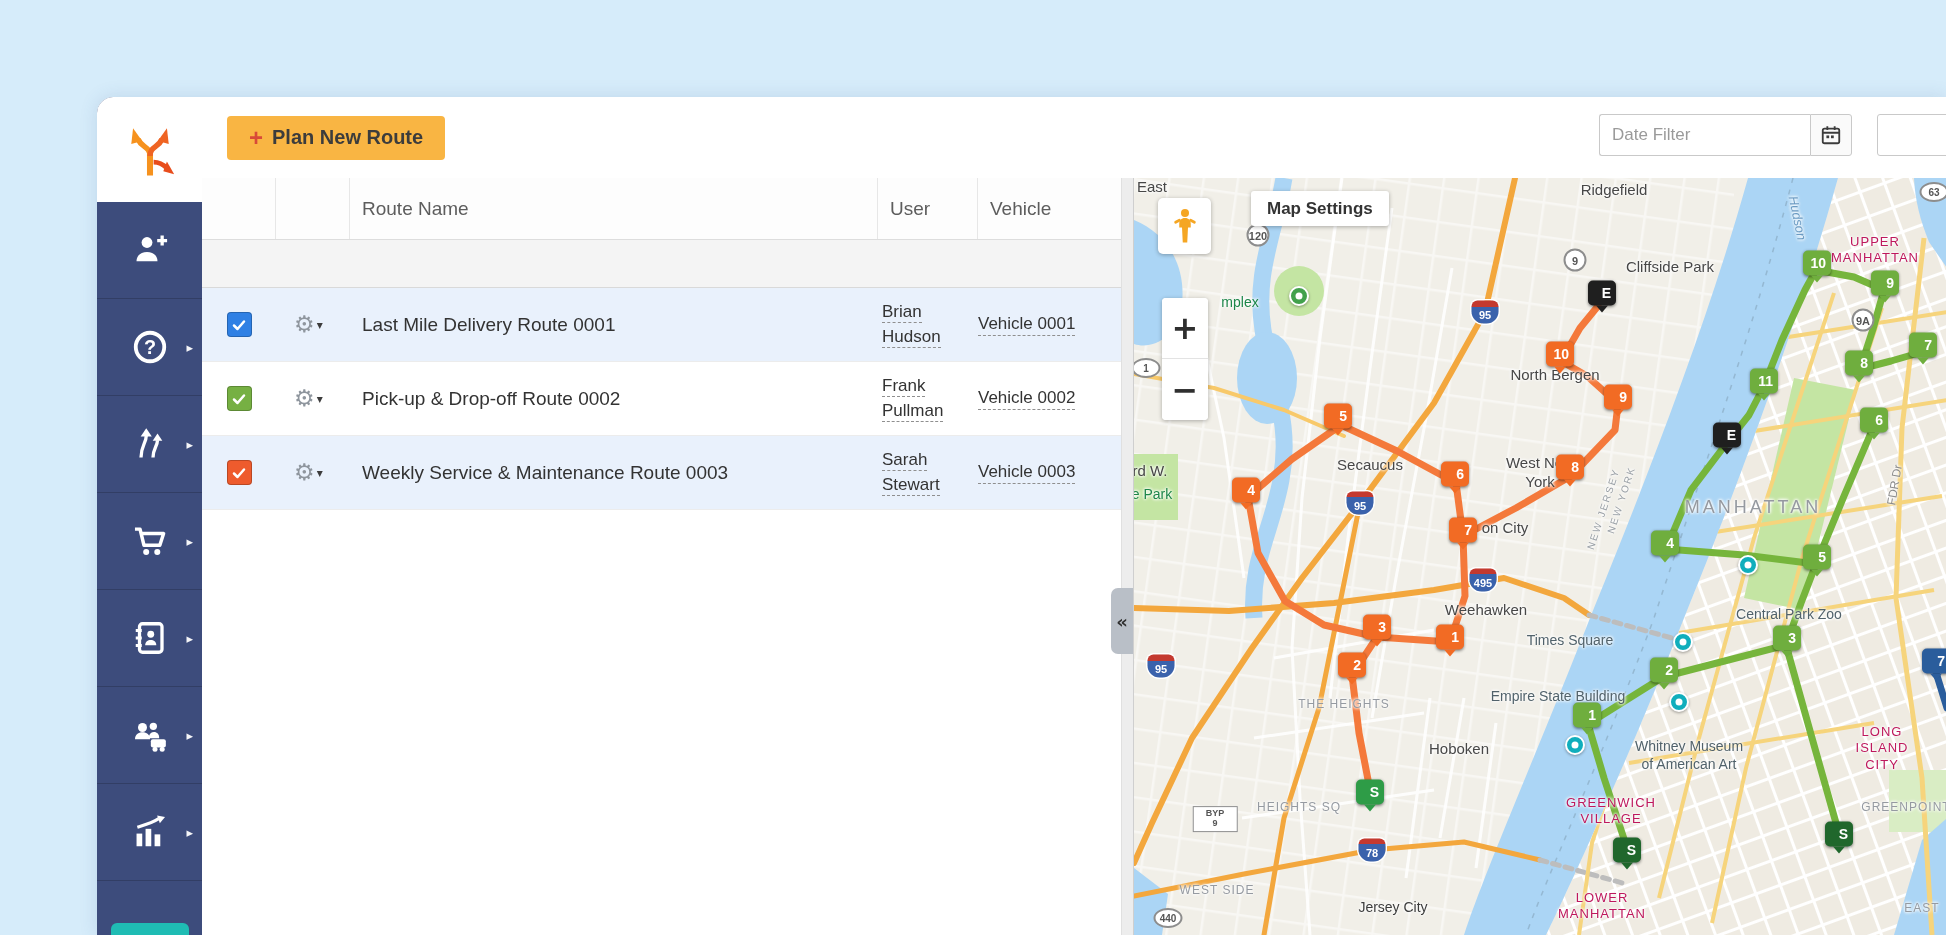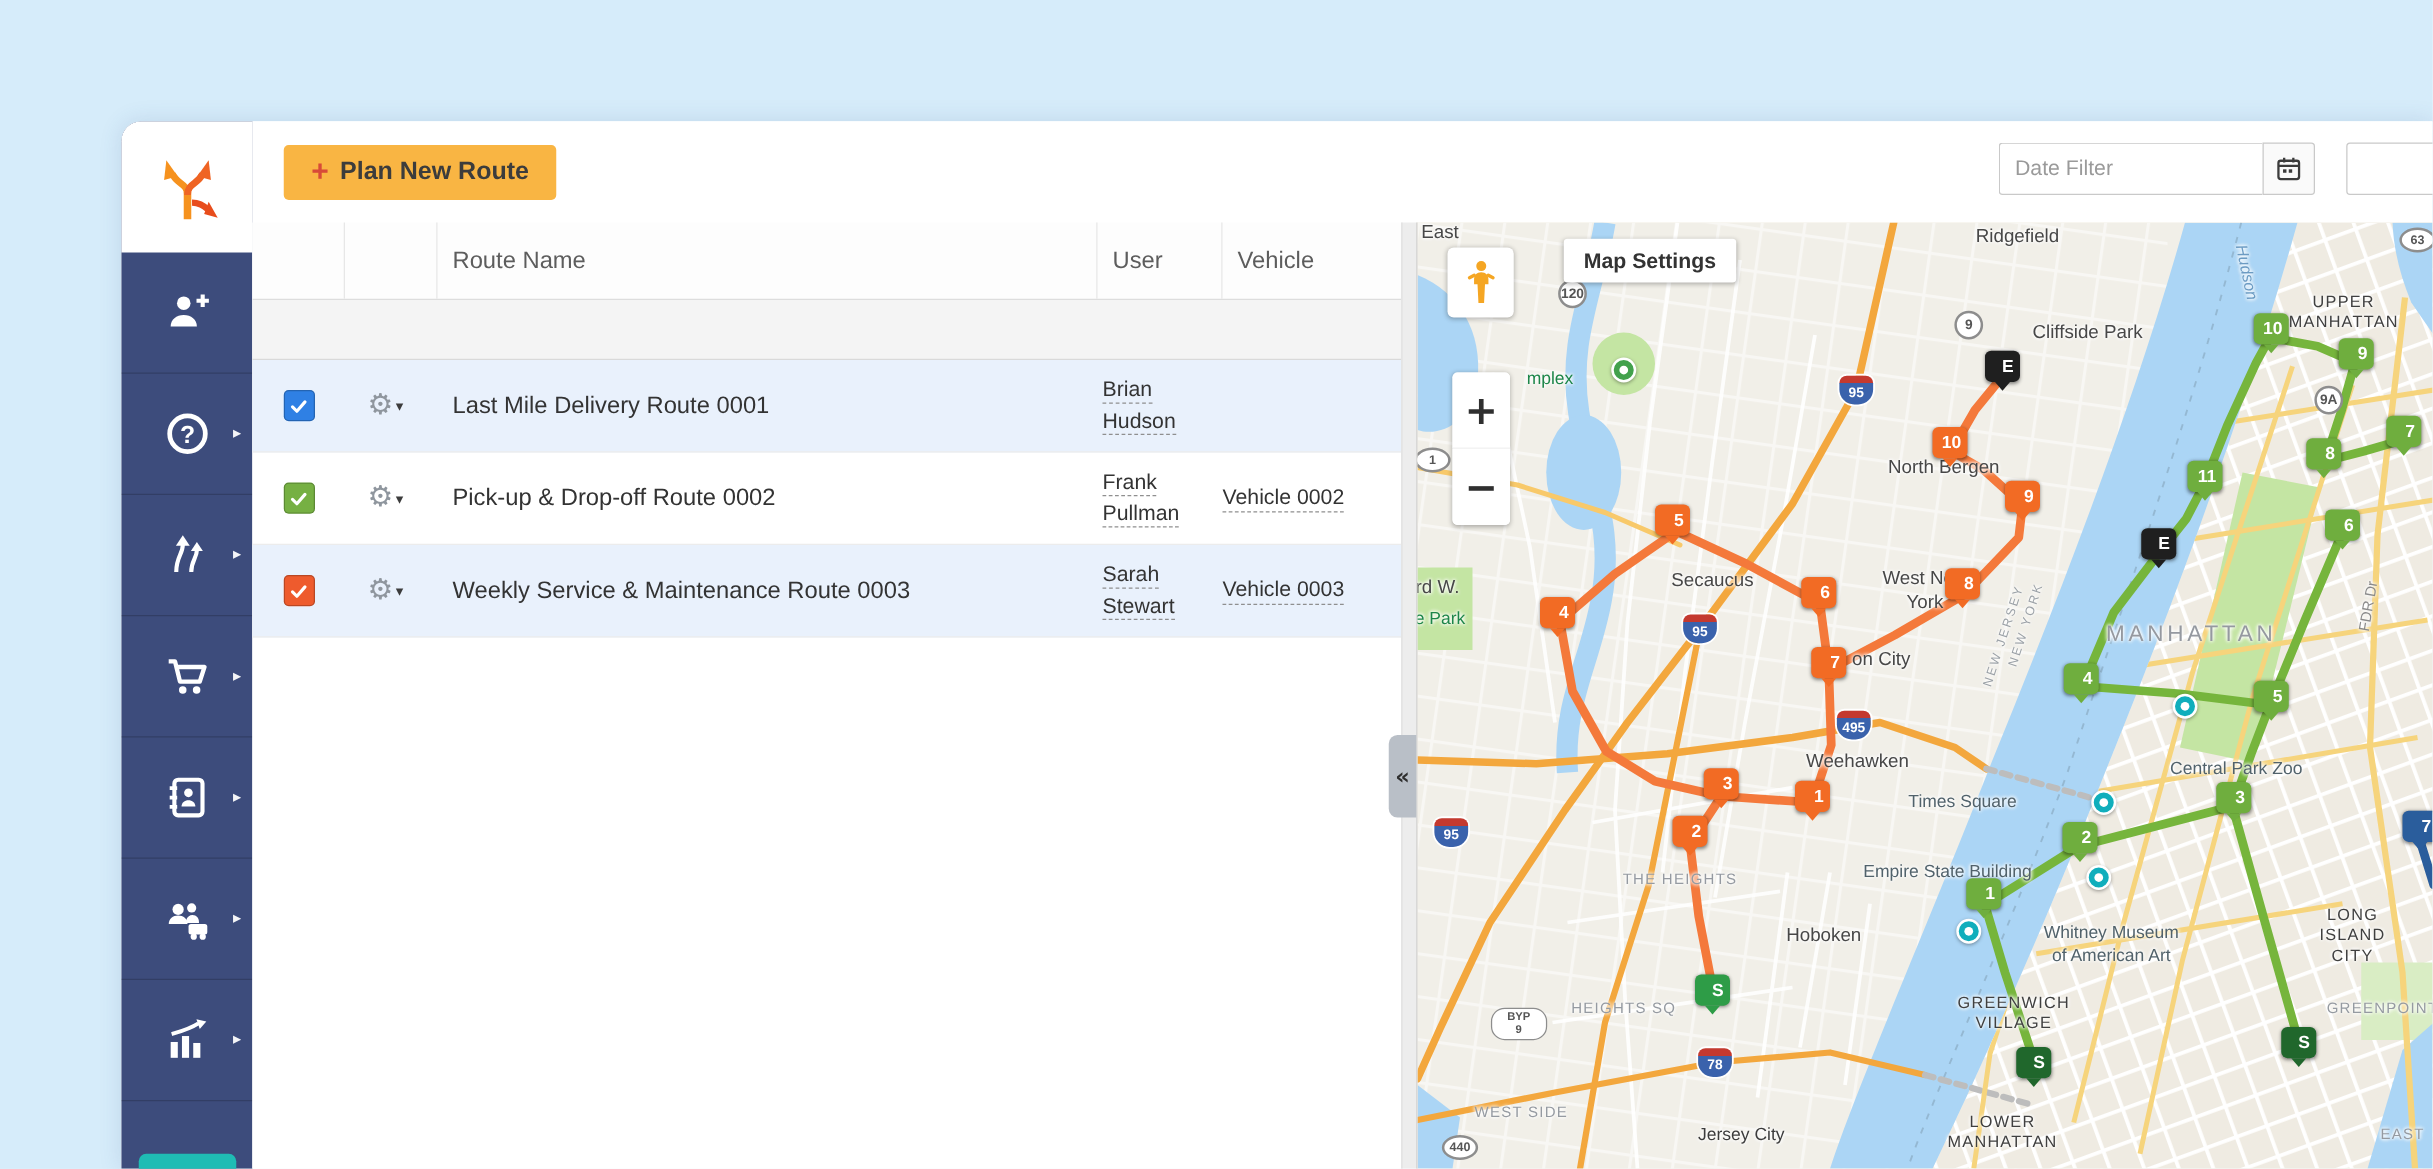--- a/index.html
+++ b/index.html
@@ -51,34 +51,34 @@
 .u{width:fit-content;border-bottom:1px dashed #8f8f8f;font-size:17px;color:#333;line-height:1.25;cursor:pointer}
 
 .panel-divider{width:12px;flex:0 0 12px;background:#ededed;border-left:1px solid #e0e0e0}
 .collapse-handle{position:absolute;left:909px;top:410px;width:22px;height:66px;background:#b9bfc7;border-radius:7px 0 0 7px;display:flex;align-items:center;justify-content:center;font-size:18px;font-weight:700;color:#2f2f2f;cursor:pointer;z-index:8;font-family:"DejaVu Sans",sans-serif}
 
 .map{position:relative;flex:1;overflow:hidden;border-left:1px solid #cfcfcf;background:#f1efe8}
 .map-base{position:absolute;left:0;top:0;width:813px;height:757px}
 .ml{position:absolute;transform:translate(-50%,-50%);white-space:pre-line;text-align:center;color:#474747;text-shadow:0 0 3px #fff,0 0 3px #fff,0 0 4px #fff;pointer-events:none;z-index:3;line-height:1.25}
 .ml.town{font-size:15px}
 .ml.town-lg{font-size:14px;color:#3c3c3c}
-.ml.area{font-size:13px;color:#404040;letter-spacing:1px}
+.ml.area{font-size:13px;color:#be185d;letter-spacing:1px}
 .ml.area-sm{font-size:12px;color:#959aa1;letter-spacing:1px}
 .ml.area-lg{font-size:18px;color:#9599a0;letter-spacing:3px}
 .ml.poi{font-size:14px;color:#51626b}
 .ml.poi-green{font-size:14px;color:#1d8649}
 .ml.park{font-size:14px;color:#1d8649}
 .ml.water{font-size:13px;color:#6b9bc3;font-style:italic}
 .ml.road{font-size:12px;color:#8a8a8a}
 .ml.state{font-size:10px;color:#9aa0a6;letter-spacing:2px}
 .sh{position:absolute;transform:translate(-50%,-50%);display:flex;align-items:center;justify-content:center;font-weight:700;z-index:3;white-space:pre-line;text-align:center}
 .sh.interstate{width:27px;height:23px;background:linear-gradient(#c4392f 0 6px,#3a62ac 6px);border-radius:6px 6px 12px 12px;color:#fff;font-size:11px;padding-top:5px;box-shadow:0 0 0 1.5px #fff}
 .sh.circle{width:23px;height:23px;border-radius:50%;background:#fff;border:2px solid #8d8d8d;color:#555;font-size:11px}
 .sh.oval{width:29px;height:20px;border-radius:50%;background:#fff;border:2px solid #8d8d8d;color:#555;font-size:10px}
-.sh.byp{background:#fff;border:1.5px solid #8d8d8d;color:#555;font-size:9px;line-height:1.1;padding:2px 12px;border-radius:11px}
+.sh.byp{background:#fff;border:1.5px solid #8d8d8d;color:#555;font-size:9px;line-height:1.1;padding:2px 12px;border-radius:0}
 .poi-ic{position:absolute;transform:translate(-50%,-50%);width:20px;height:20px;border-radius:50%;border:2px solid #fff;box-shadow:0 1px 3px rgba(0,0,0,.35);z-index:4}
 .poi-ic.teal{background:#10aebc}
 .poi-ic.teal-pin{background:#10aebc}
 .poi-ic.green-pin{background:#42a14c}
 .poi-ic::after{content:"";position:absolute;left:50%;top:50%;width:7px;height:7px;border-radius:50%;background:#fff;transform:translate(-50%,-50%)}
 .poi-ic.teal-pin::before,.poi-ic.green-pin::before{content:"";position:absolute;top:14px;left:50%;transform:translateX(-50%);border:6px solid transparent;border-top:8px solid inherit}
 .stop{position:absolute;transform:translate(-50%,-66%);min-width:28px;height:25px;padding:0 5px;border-radius:5px;background:var(--c);color:#fff;font-size:14px;font-weight:700;line-height:25px;text-align:right;box-shadow:0 1px 3px rgba(0,0,0,.45);z-index:5;cursor:pointer}
 .stop::after{content:"";position:absolute;top:100%;left:50%;transform:translateX(-50%);border:6px solid transparent;border-top:7px solid var(--c)}
 .stop.orange{--c:#f26b24}
 .stop.green{--c:#6fae3e}
@@ -222,20 +222,23 @@
     </div>
     <div class="cell c-name">
                   <span class="route-name">Last Mile Delivery Route 0001</span>
                 </div>
     <div class="cell c-user">
       <span class="ulines">
         <span class="u user-first">Brian</span>
         <span class="u user-last">Hudson</span>
       </span>
     </div>
+    <div class="cell c-veh">
+                  <span class="u vehicle">Vehicle 0001</span>
+                </div>
   </div>
 
   <div class="trow">
     <div class="cell c-check">
       <span class="cb" style="background: rgb(118, 176, 67);">
         <svg viewBox="0 0 16 16">
                       <path d="M3,8.5 L6.5,12 L13,4.5" fill="none" stroke="#fff" stroke-width="2.5" stroke-linecap="round" stroke-linejoin="round"></path>
                     </svg>
       </span>
     </div>

